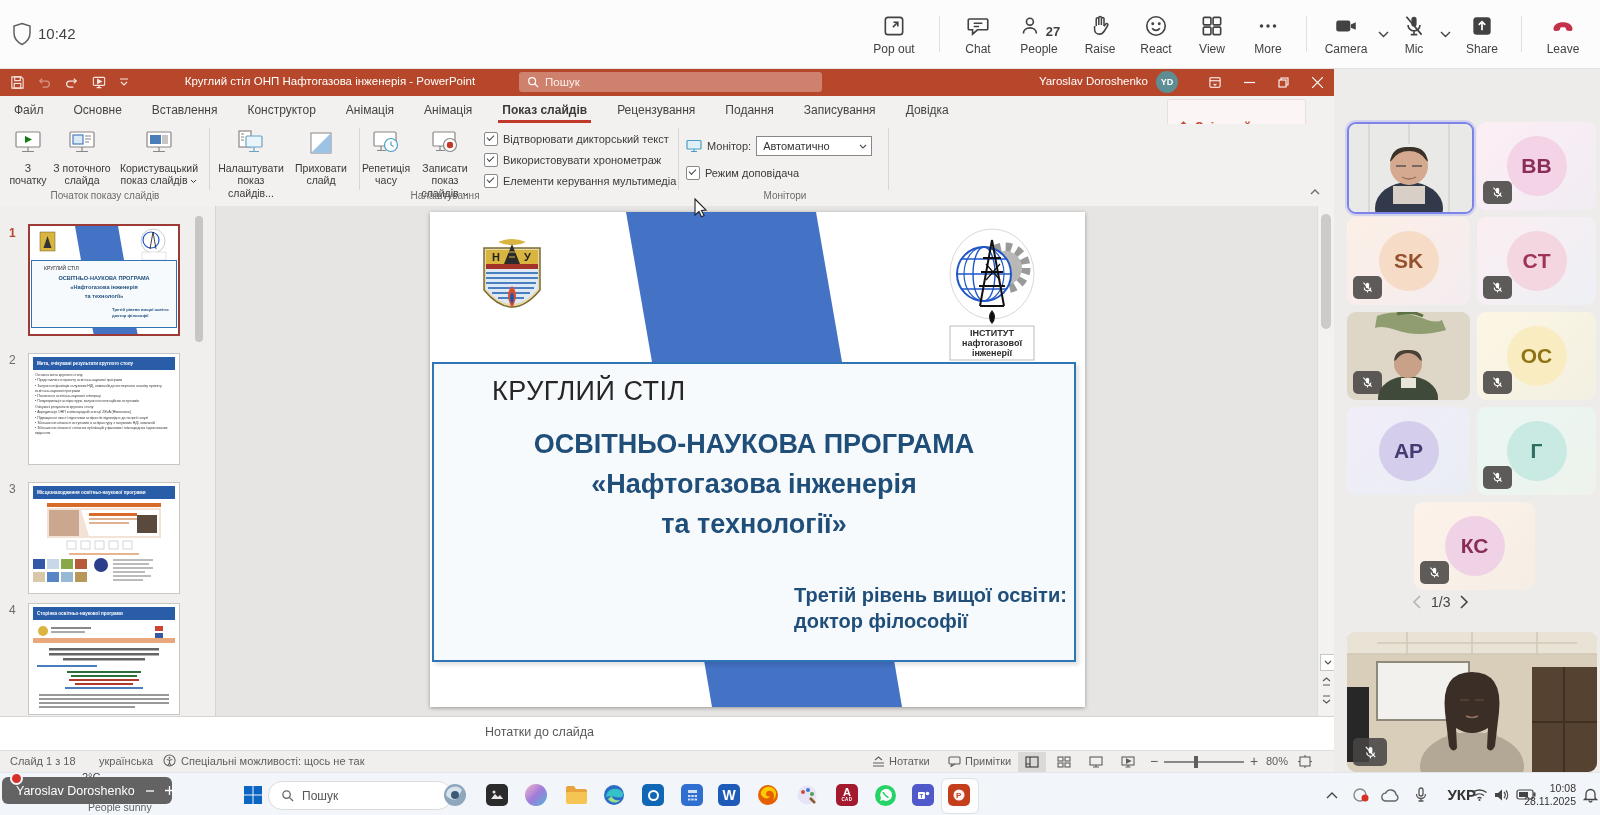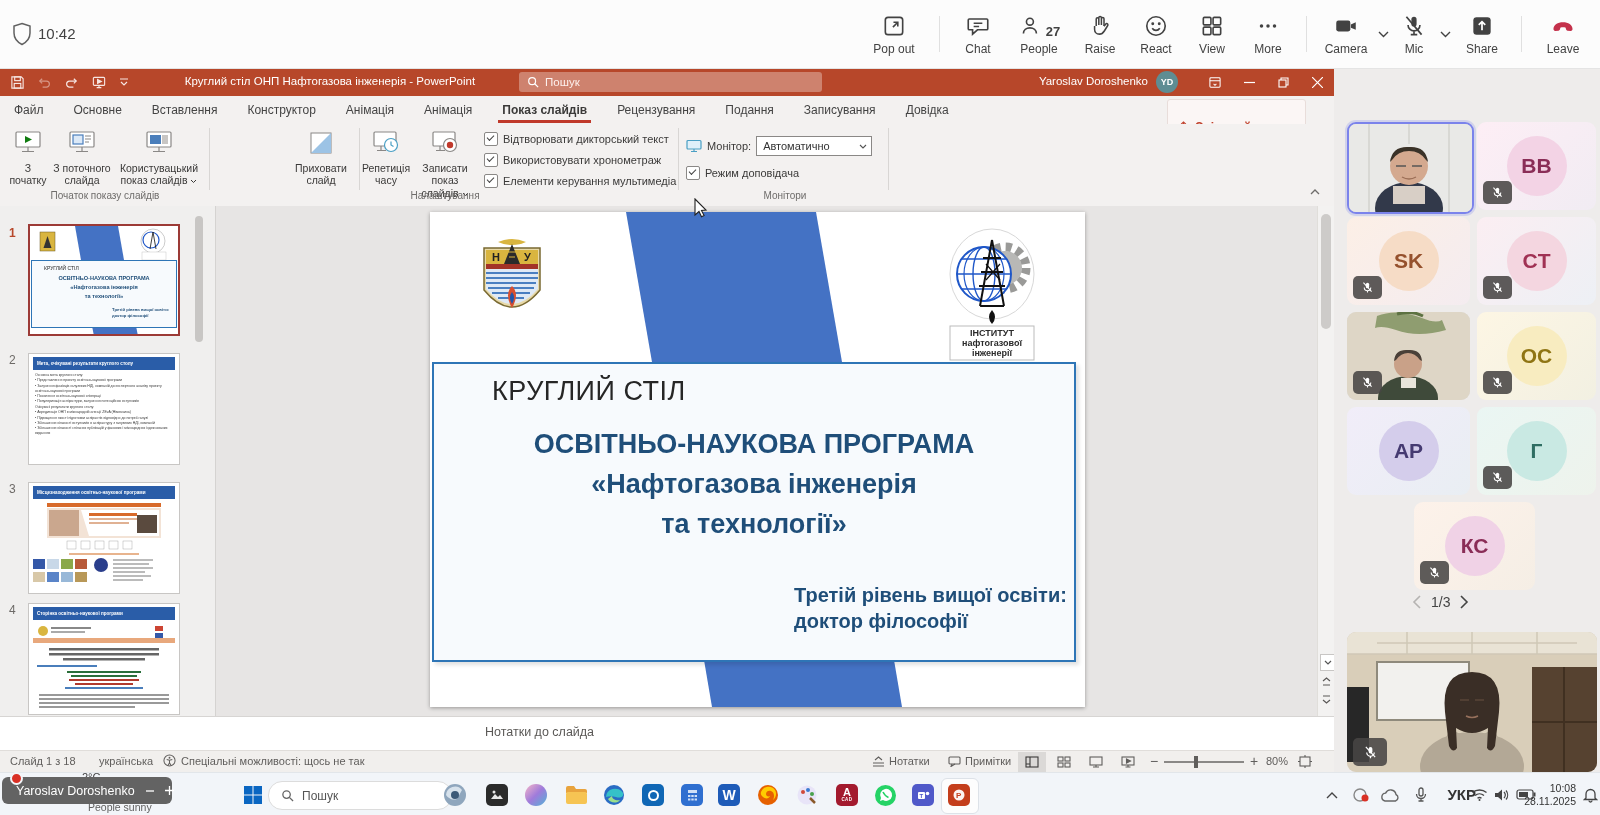--- a/index.html
+++ b/index.html
@@ -348,20 +348,31 @@
                 <rect x="18" y="7" width="6" height="9" fill="#c8c6c4" stroke="none"></rect>
                 <path d="M15 19v4M9 23.5h12"></path>
               </svg>
             </span>
         </span>
         <span class="rlbl"><span>Користувацький показ слайдів</span> <svg style="display:inline" width="7" height="5" viewBox="0 0 7 5" fill="none" stroke="#3b3a39" stroke-width="1">
               <path d="M1 1l2.5 2.5L6 1"></path>
             </svg></span>
       </div>
       <div class="rsep" style="left:209px"></div>
+      <div class="rbtn" style="left:214px;width:74px">
+        <span>
+            <svg width="30" height="30" viewBox="0 0 30 30" fill="none" stroke="#6aa3c2" stroke-width="1.2">
+              <rect x="3" y="3" width="12" height="16" fill="#fff" stroke="#8a8886"></rect>
+              <path d="M5 6h3M5 9h3M5 12h3" stroke="#8a8886"></path>
+              <rect x="10" y="8" width="16" height="11" rx="1" fill="#eaf4fb"></rect>
+              <path d="M18 19v4M13 23.5h10"></path>
+            </svg>
+          </span>
+        <span class="rlbl">Налаштувати показ слайдів...</span>
+      </div>
       <div class="rbtn" style="left:292px;width:58px">
         <span>
             <svg width="30" height="30" viewBox="0 0 30 30">
               <rect x="5" y="5" width="20" height="20" fill="#fff" stroke="#8a8886"></rect>
               <path d="M5 25L25 5v20z" fill="#9cc3e5"></path>
             </svg>
           </span>
         <span class="rlbl">Приховати слайд</span>
       </div>
       <div class="rsep" style="left:359px"></div>

